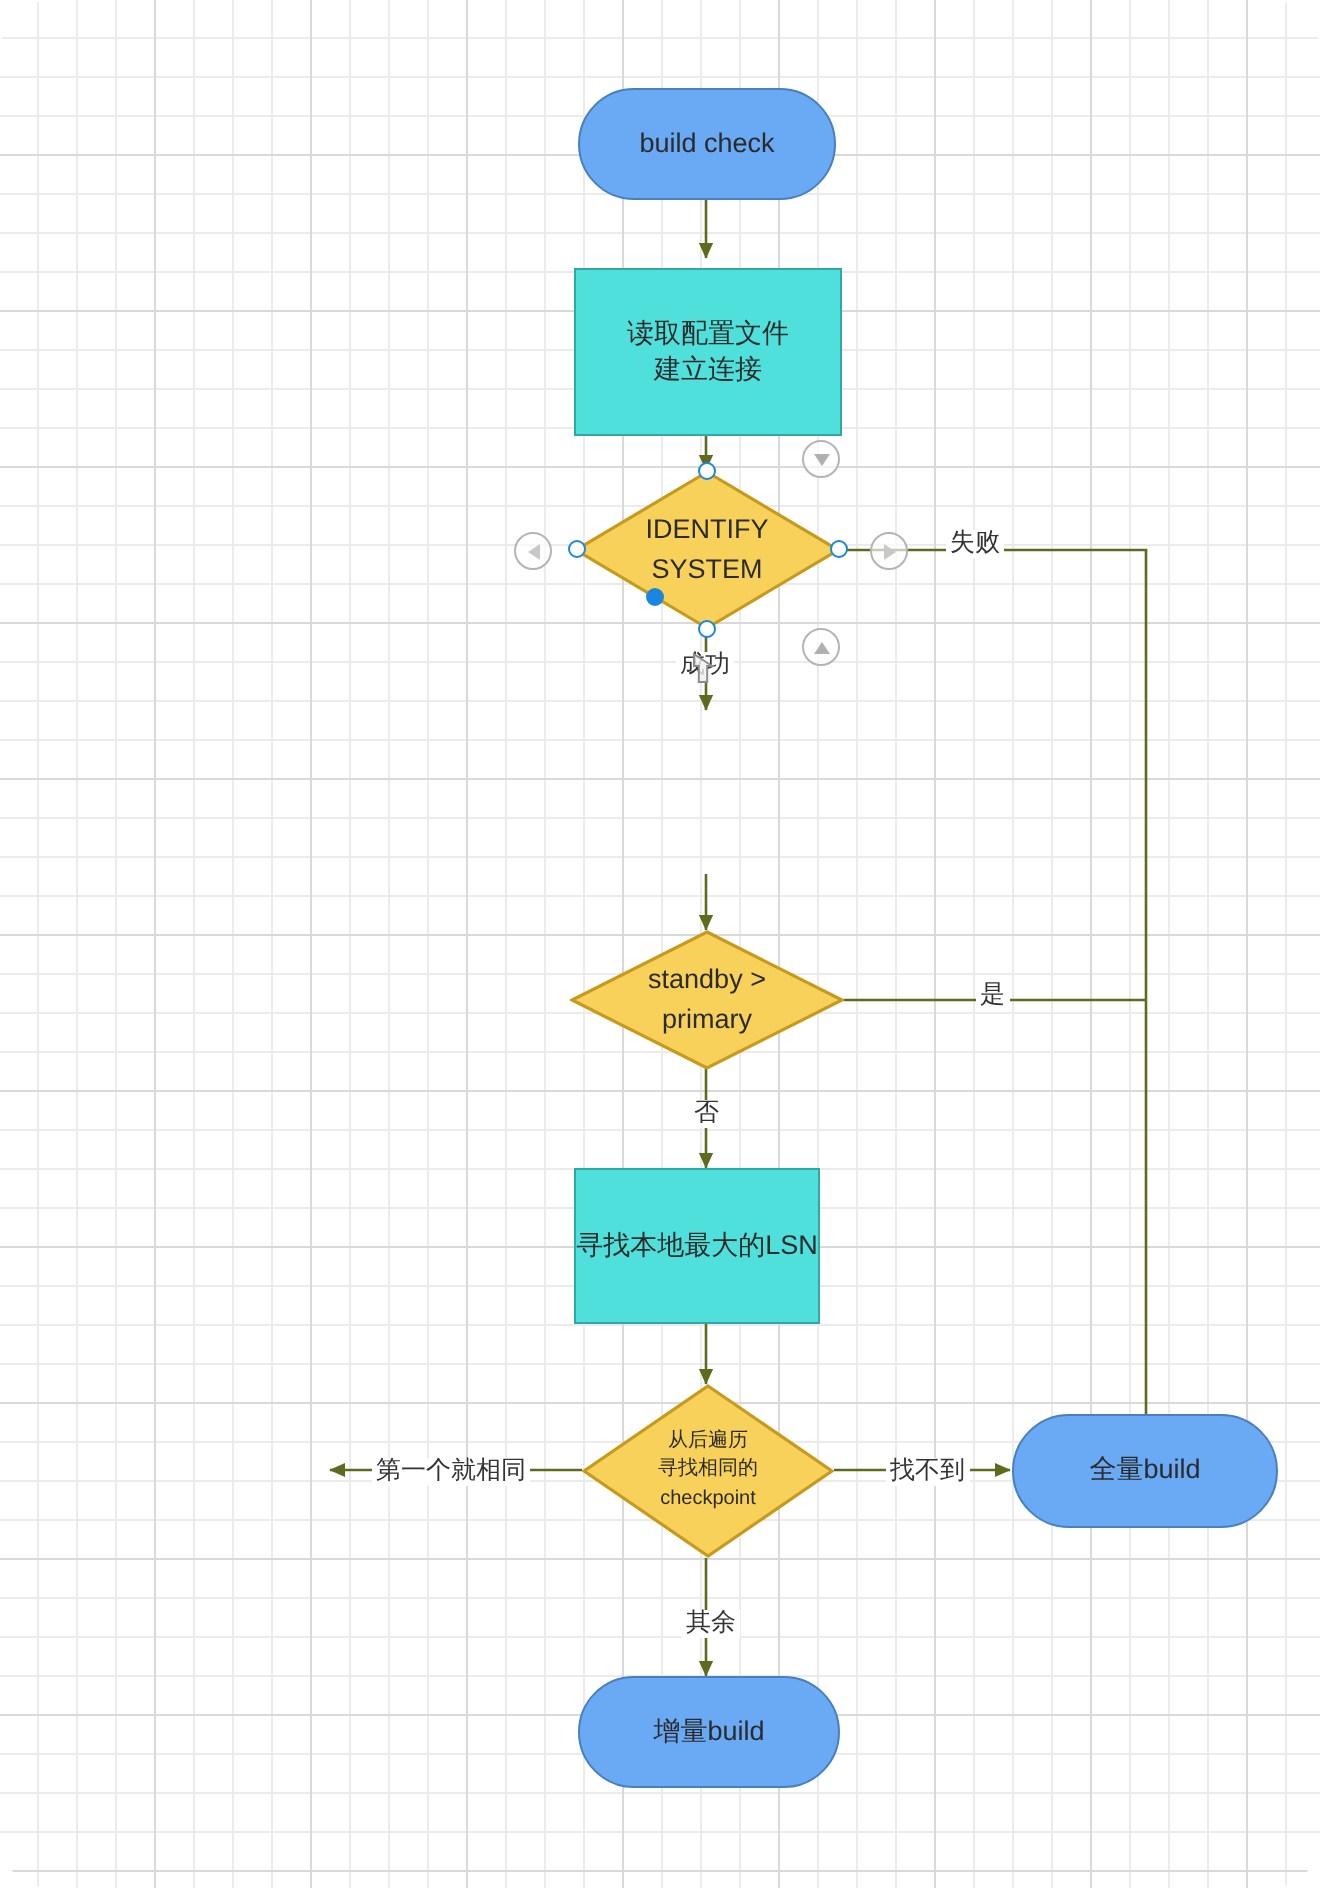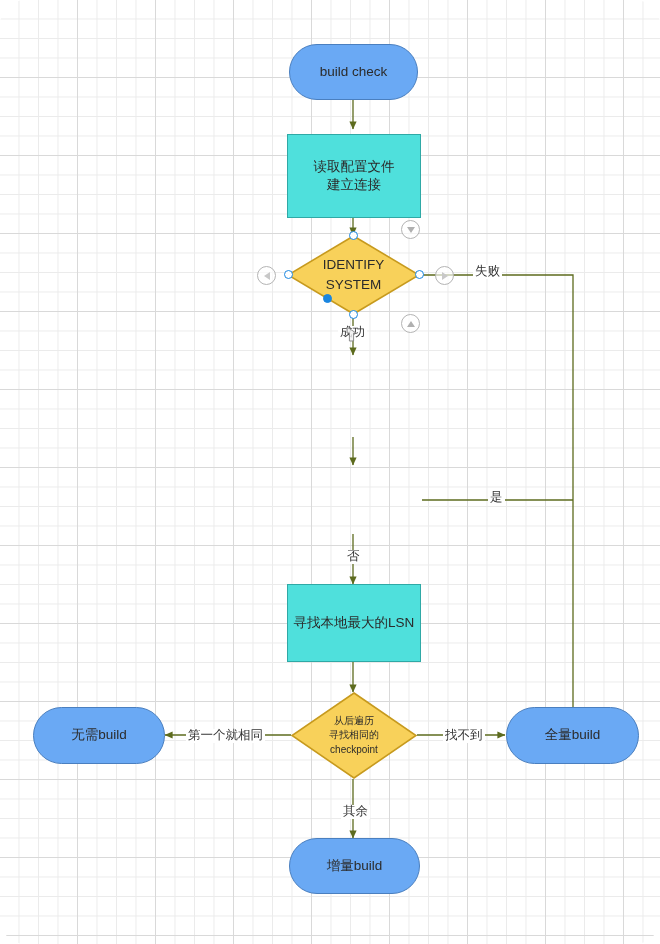--- a/index.html
+++ b/index.html
@@ -192,37 +192,41 @@
     <span class="tri tri-up"></span>
   </div>
   <div class="arrow-btn" style="left:257px; top:266px;">
     <span class="tri tri-left"></span>
   </div>
   <div class="arrow-btn" style="left:435px; top:266px;">
     <span class="tri tri-right"></span>
   </div>
 
 
-
-  <div class="node process" style="left:287px; top:584px; width:134px; height:78px;">
+  <div class="diamond-wrap" style="left:285px; top:465px; width:137px; height:70px;">
+    <svg class="diamond-shape" viewBox="0 0 137 70" preserveAspectRatio="none">
+      <polygon points="68.5,1 136,35 68.5,69 1,35" fill="#f8d15a" stroke="#c79a1e" stroke-width="1.6"></polygon>
+    </svg>
+    <div class="diamond-label">standby &gt;
+primary</div>
+  </div>
+
+  <div class="node process" style="left:287px; top:584px; width:123px; height:78px;">
     <span>寻找本地最大的LSN</span>
   </div>
 
   <div class="diamond-wrap" style="left:291px; top:692px; width:126px; height:87px;">
     <svg class="diamond-shape" viewBox="0 0 126 87" preserveAspectRatio="none">
       <polygon points="63,1 125,43.5 63,86 1,43.5" fill="#f8d15a" stroke="#c79a1e" stroke-width="1.6"></polygon>
     </svg>
     <div class="diamond-label" style="font-size:10px; line-height:1.45;text-align:center;">从后遍历
 寻找相同的
 checkpoint</div>
   </div>
 
-  <div class="node terminator" style="left:33px; top:707px; width:132px; height:57px;">
-    <span>无需build</span>
-  </div>
 
   <div class="node terminator" style="left:506px; top:707px; width:133px; height:57px;">
     <span>全量build</span>
   </div>
 
   <div class="node terminator" style="left:289px; top:838px; width:131px; height:56px;">
     <span>增量build</span>
   </div>
 
   <div class="edge-label" style="left:473px; top:265px;">失败</div>

